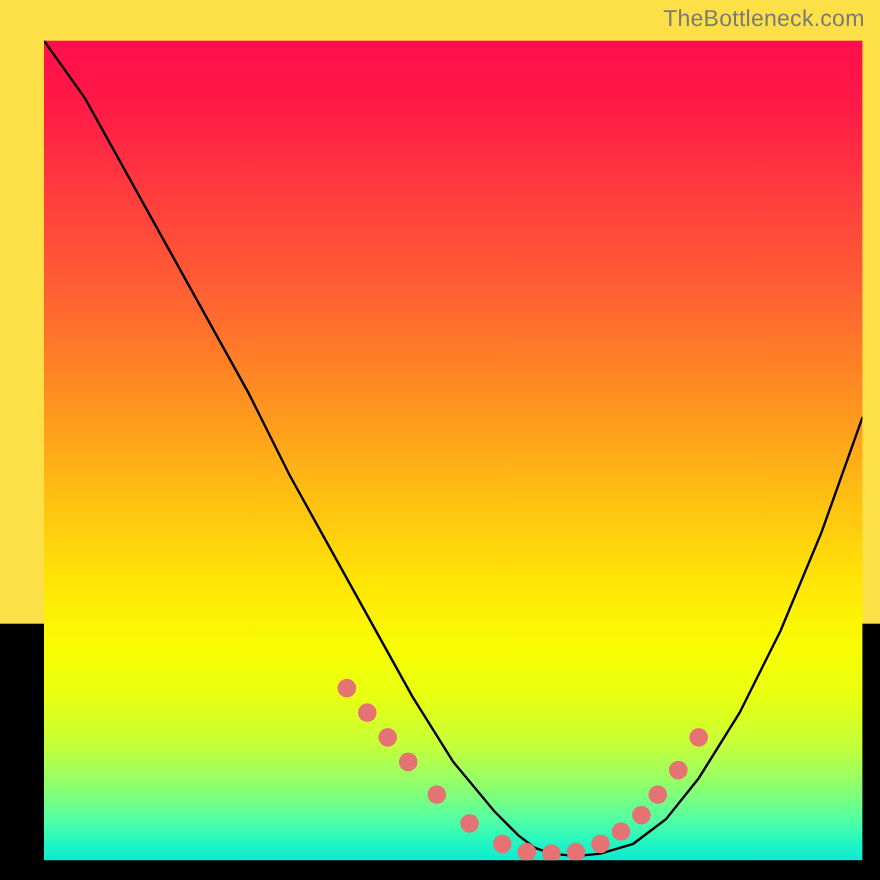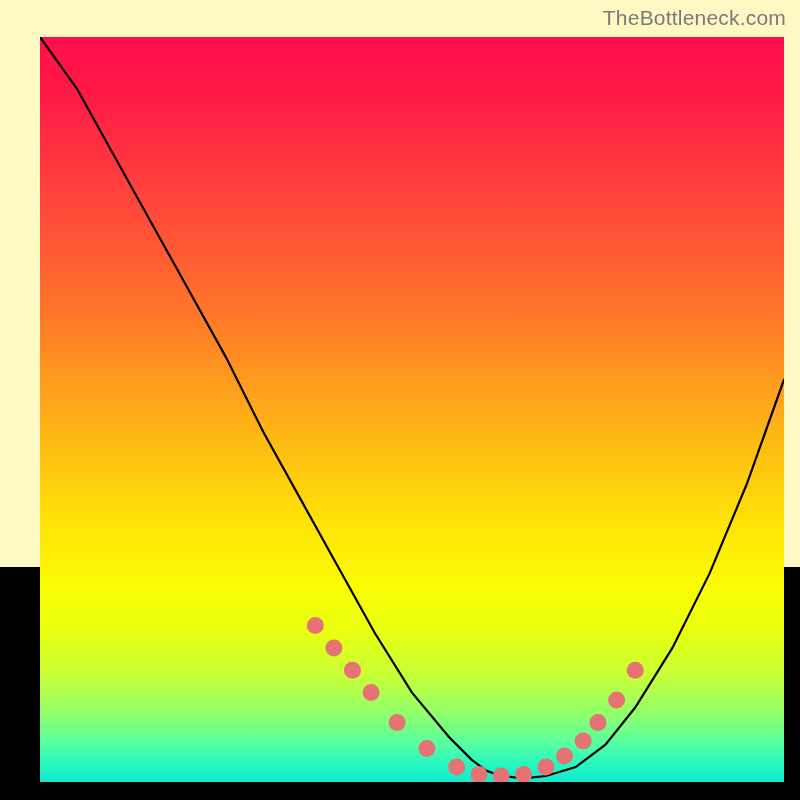--- a/index.html
+++ b/index.html
@@ -9,21 +9,21 @@
     height: 800px;
     background: #000;
     overflow: hidden;
   }
   .frame {
     position: absolute;
     left: 0;
     top: 0;
     width: 800px;
     height: 567px;
-    background: #fef9c3;
+    background: #fde047;
   }
   .plot {
     position: absolute;
     left: 40px;
     top: 37px;
     width: 744px;
     height: 745px;
     
     background: linear-gradient(to bottom,
       #ff0f4a 0%,

